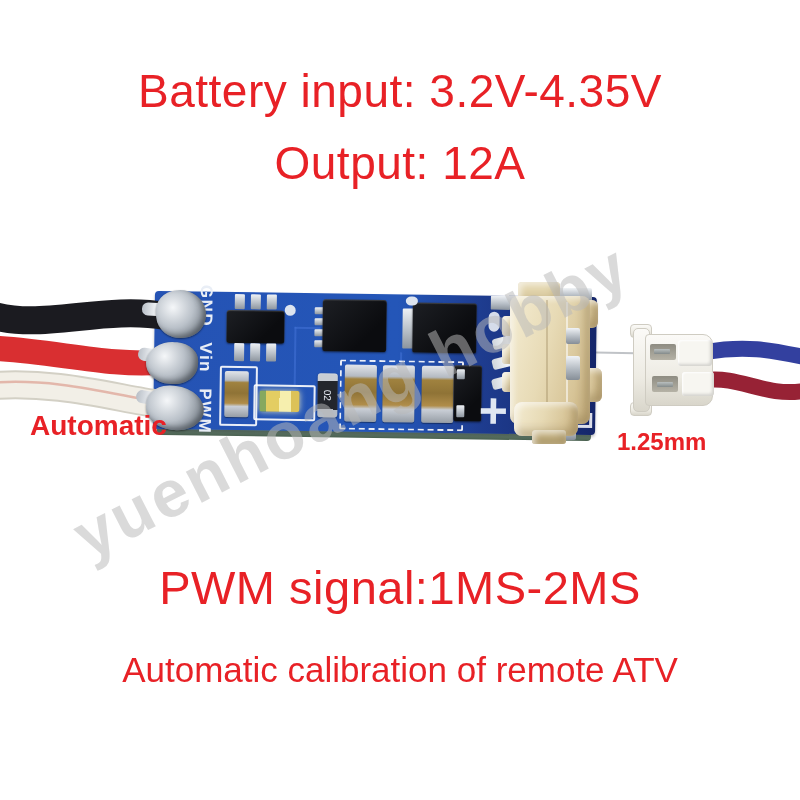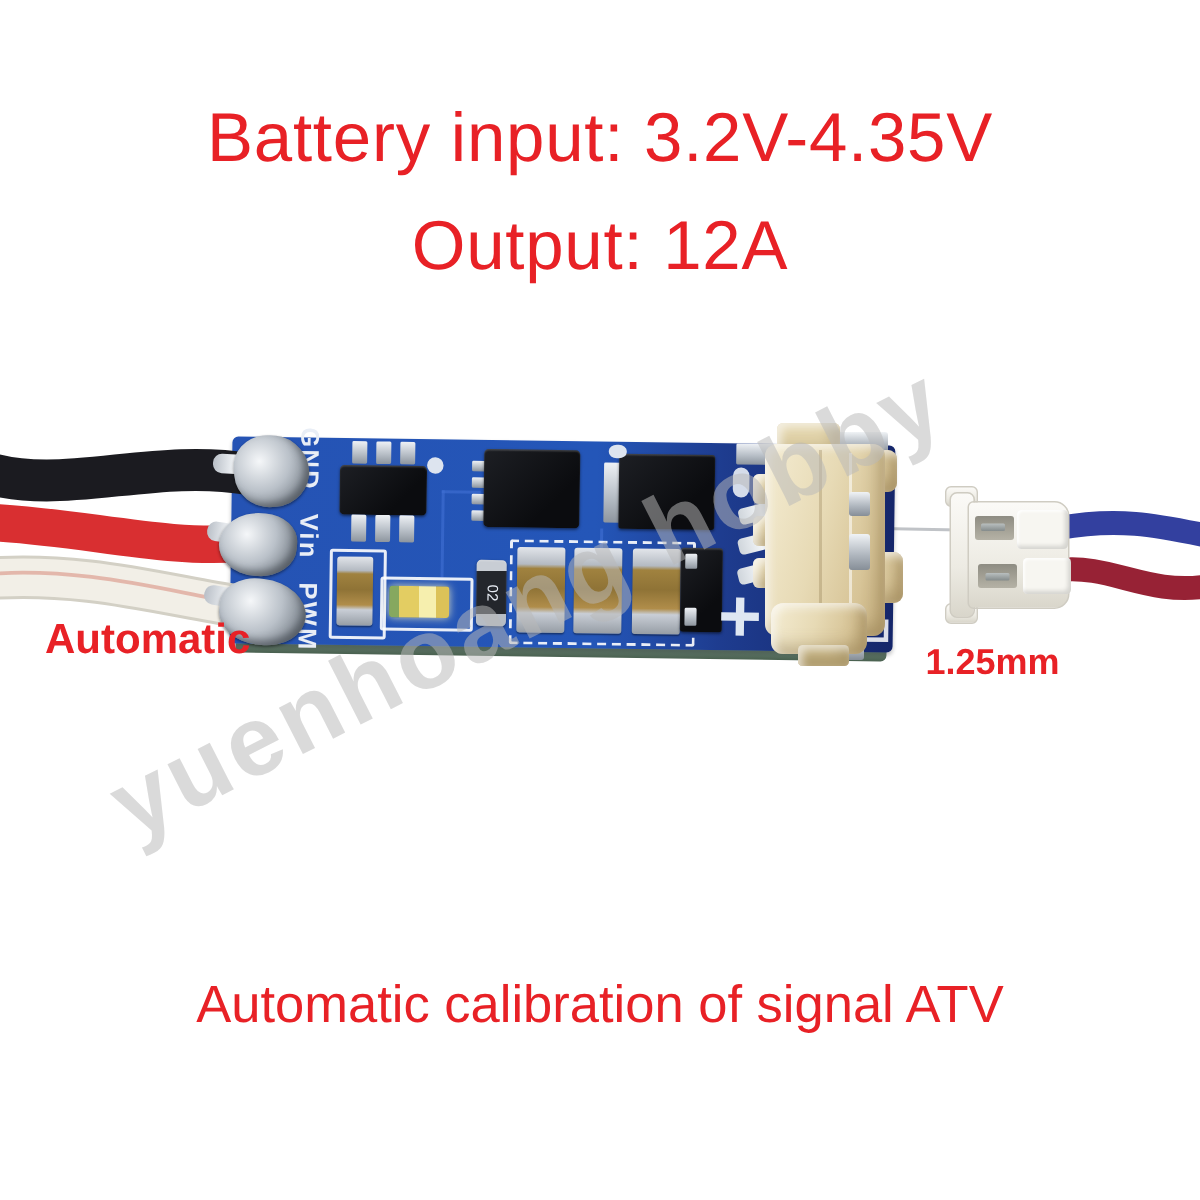--- a/index.html
+++ b/index.html
@@ -176,14 +176,15 @@
   <div class="slot" style="left:650px;top:344px;width:26px;height:16px;"></div>
   <div class="slot" style="left:652px;top:376px;width:26px;height:16px;"></div>
   <div class="slotpin" style="left:654px;top:349px;width:16px;height:5px;"></div>
   <div class="slotpin" style="left:657px;top:382px;width:16px;height:5px;"></div>
   <div class="tab" style="left:678px;top:340px;width:34px;height:26px;"></div>
   <div class="tab" style="left:682px;top:372px;width:32px;height:24px;"></div>
 
   <div class="abs lbl red" style="left:30px;top:410px;font-size:28px;">Automatic</div>
   <div class="abs lbl red" style="left:617px;top:428px;font-size:24px;">1.25mm</div>
 
-  <div class="abs headline red" style="top:650px;font-size:35px;letter-spacing:0;">Automatic calibration of signal ATV</div>
+  <div class="abs headline red" style="top:560px;font-size:47px;">PWM signal:1MS-2MS</div>
+  <div class="abs headline red" style="top:650px;font-size:35px;letter-spacing:0;">Automatic calibration of remote ATV</div>
 </div>
 
 </body></html>

